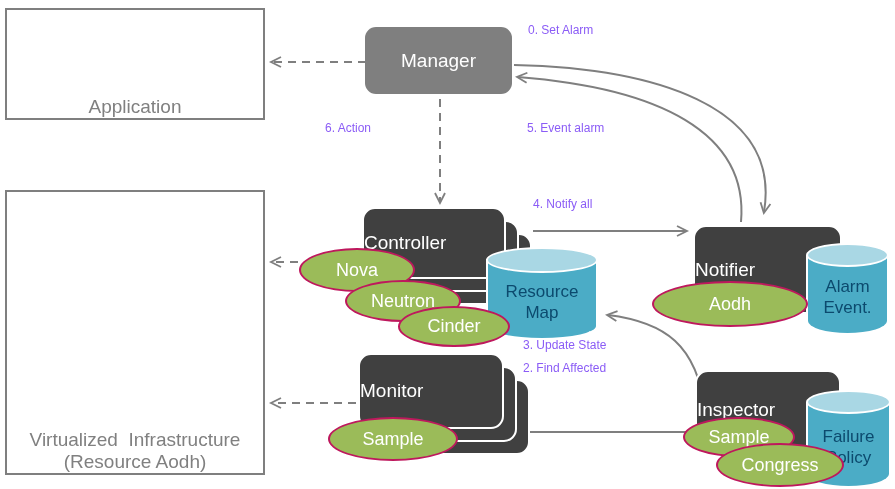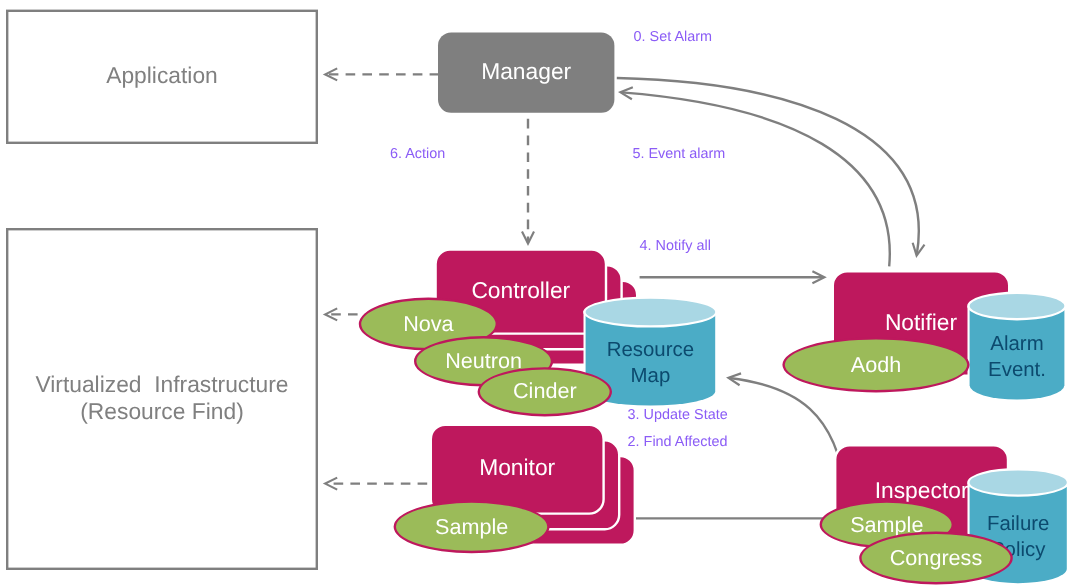--- a/index.html
+++ b/index.html
@@ -5,35 +5,35 @@
   html,body { margin:0; padding:0; background:#fff; }
   #stage {
     position:relative; width:895px; height:489px; overflow:hidden;
     background:#fff; font-family:"Liberation Sans", sans-serif;
   }
   svg.arrow-layer { position:absolute; left:0; top:0; z-index:1; }
 
   
   .plainbox {
     position:absolute; background:#fff; border:2px solid #7f7f7f;
-    color:#808080; display:flex; flex-direction:column; align-items:center; justify-content:center;
+    color:#808080; display:flex; flex-direction:column; align-items:center; justify-content:flex-end;
     font-size:19px; z-index:2; text-align:center;
   }
   .plainbox .pre { white-space:pre; }
 
   
   .managerbox {
     position:absolute; background:#7f7f7f; border-radius:11px; color:#fff;
     display:flex; align-items:center; justify-content:center; font-size:19px; z-index:3;
   }
 
   
   .node {
-    position:absolute; background:#be185d; border:2px solid #fff; border-radius:13px;
-    color:#fff; display:flex; align-items:center; justify-content:center; font-size:19px;
+    position:absolute; background:#404040; border:2px solid #fff; border-radius:13px;
+    color:#fff; display:flex; align-items:center; justify-content:flex-start; font-size:19px;
   }
 
   
   .ellipse {
     position:absolute; background:#9bbb59; border:2px solid #be185d; border-radius:50%;
     color:#fff; display:flex; align-items:center; justify-content:center; font-size:18px;
   }
 
   
   .cylinder { position:absolute; }
@@ -90,21 +90,21 @@
 
     <path d="M528,432 L700,432" stroke="#7f7f7f" stroke-width="2" fill="none"></path>
   </svg>
 
   <div class="plainbox" style="left:5px; top:8px; width:256px; height:108px;">
     <span>Application</span>
   </div>
 
   <div class="plainbox" style="left:5px; top:190px; width:256px; height:281px;">
     <span class="pre">Virtualized  Infrastructure</span>
-    <span class="pre">(Resource Find)</span>
+    <span class="pre">(Resource Aodh)</span>
   </div>
 
   <div class="managerbox" style="left:365px; top:27px; width:147px; height:67px;">
     <span>Manager</span>
   </div>
 
   <div class="node z2" style="left:388px; top:233px; width:140px; height:68px;"></div>
   <div class="node z2" style="left:375px; top:220px; width:140px; height:68px;"></div>
   <div class="node z3" style="left:362px; top:207px; width:140px; height:68px;">
     <span>Controller</span>

